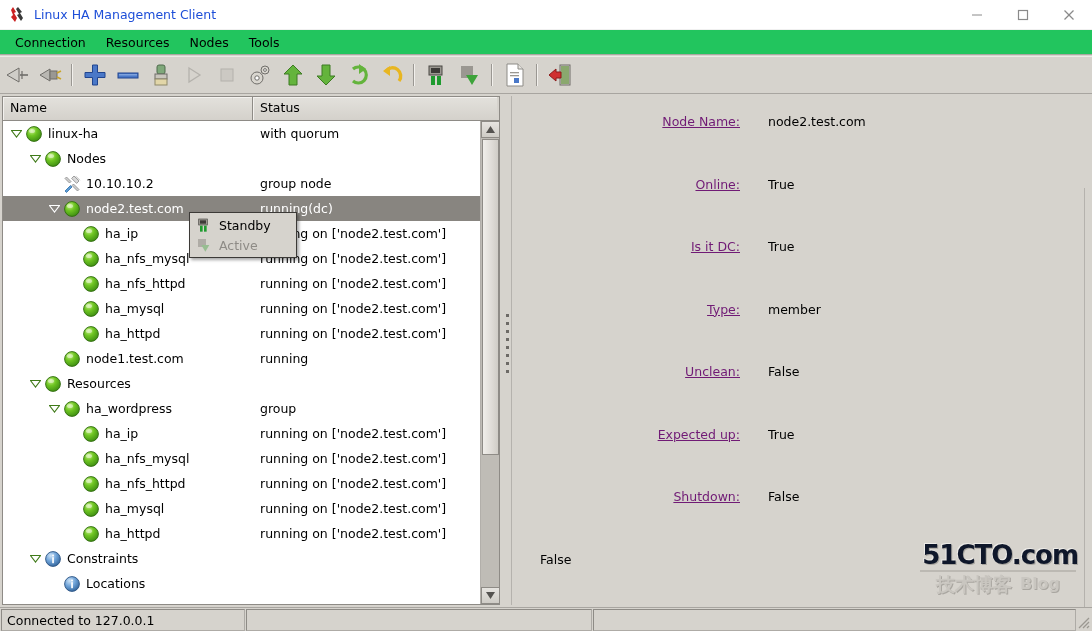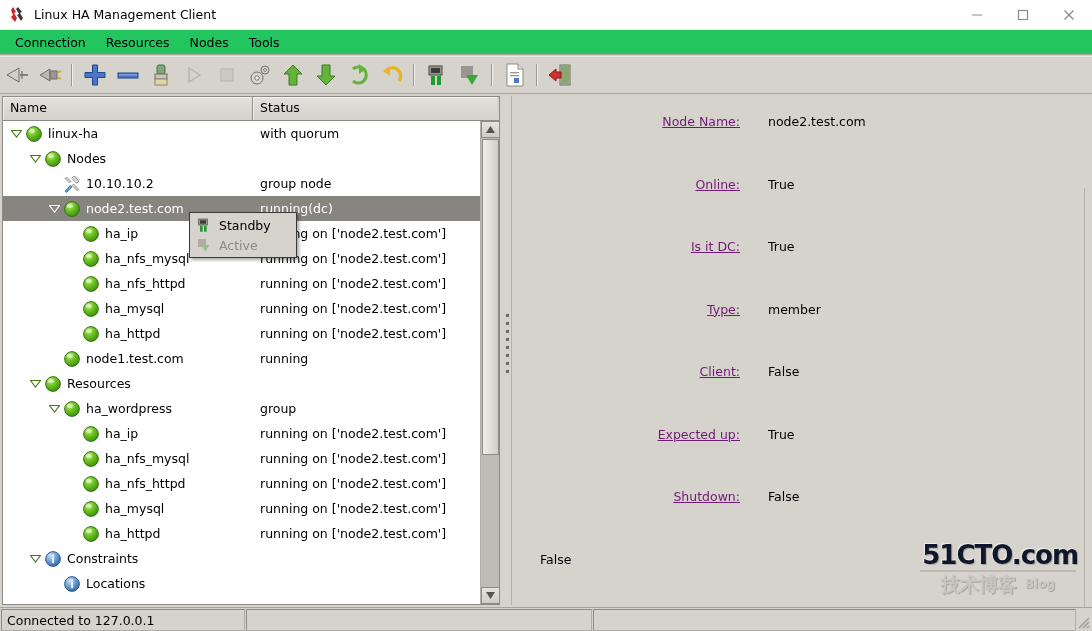--- a/index.html
+++ b/index.html
@@ -24,21 +24,21 @@
   }
   .win-icon {
     width: 26px; height: 26px; margin-left: 4px;
     position: relative; flex: 0 0 auto;
   }
   .win-icon .glyph {
     position: absolute; left: 6px; top: 4px;
     width: 14px; height: 17px;
   }
   .title-text {
-    font-size: 12.5px; color: #000000; margin-left: 4px;
+    font-size: 12.5px; color: #1d4ed8; margin-left: 4px;
     white-space: nowrap;
   }
   .win-buttons {
     margin-left: auto; display: flex; height: 30px;
   }
   .win-btn {
     width: 46px; height: 30px;
     display: flex; align-items: center; justify-content: center;
     color: #8a8a8a;
   }
@@ -217,21 +217,21 @@
   .wm-rule { height: 2px; background: #bcb9b3; margin: 1px 2px; }
   .wm-bot {
     display: flex; align-items: flex-end; justify-content: center; gap: 8px;
     line-height: 22px;
   }
   .wm-cn {
     font-size: 19px; font-weight: bold; color: #c9c6c0;
     text-shadow: 1px 1px 0 #a9a6a0;
   }
   .wm-blog {
-    font-size: 12px; font-weight: bold; color: #c9c6c0;
+    font-size: 16px; font-weight: bold; color: #c9c6c0;
     text-shadow: 1px 1px 0 #a9a6a0;
   }
 
   
   .ctxmenu {
     position: absolute; left: 189px; top: 212px;
     width: 108px;
     background: #d6d3cd;
     border: 1px solid #3c3a37;
     box-shadow: 2px 2px 3px rgba(0,0,0,0.35);
@@ -816,21 +816,21 @@
           </div>
           <div class="detail-row">
             <div class="detail-label">Is it DC:</div>
             <div class="detail-value">True</div>
           </div>
           <div class="detail-row">
             <div class="detail-label">Type:</div>
             <div class="detail-value">member</div>
           </div>
           <div class="detail-row">
-            <div class="detail-label">Client:</div>
+            <div class="detail-label">Unclean:</div>
             <div class="detail-value">False</div>
           </div>
           <div class="detail-row">
             <div class="detail-label">Expected up:</div>
             <div class="detail-value">True</div>
           </div>
           <div class="detail-row">
             <div class="detail-label">Shutdown:</div>
             <div class="detail-value">False</div>
           </div>

